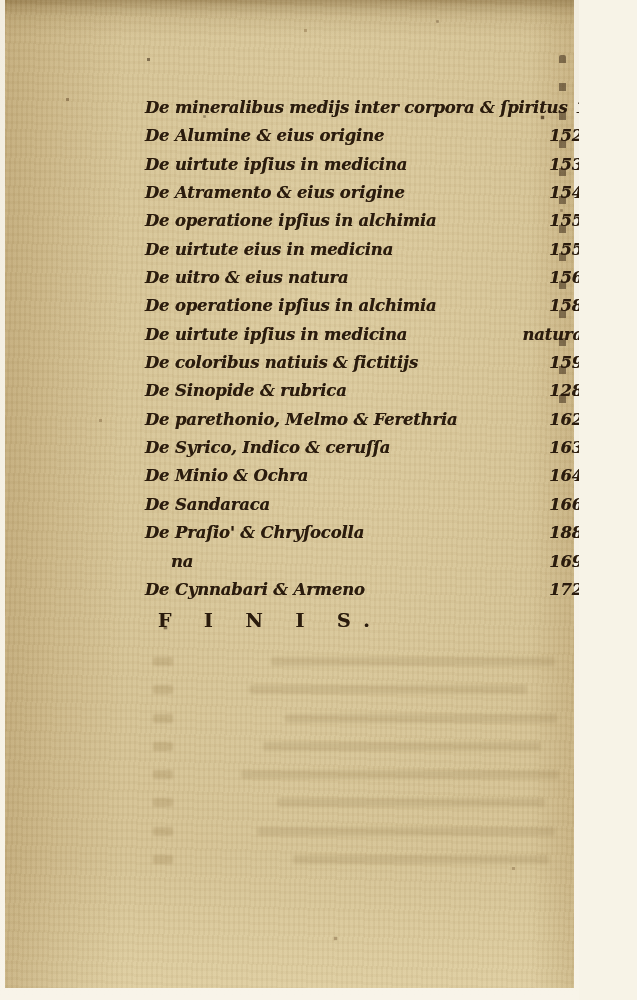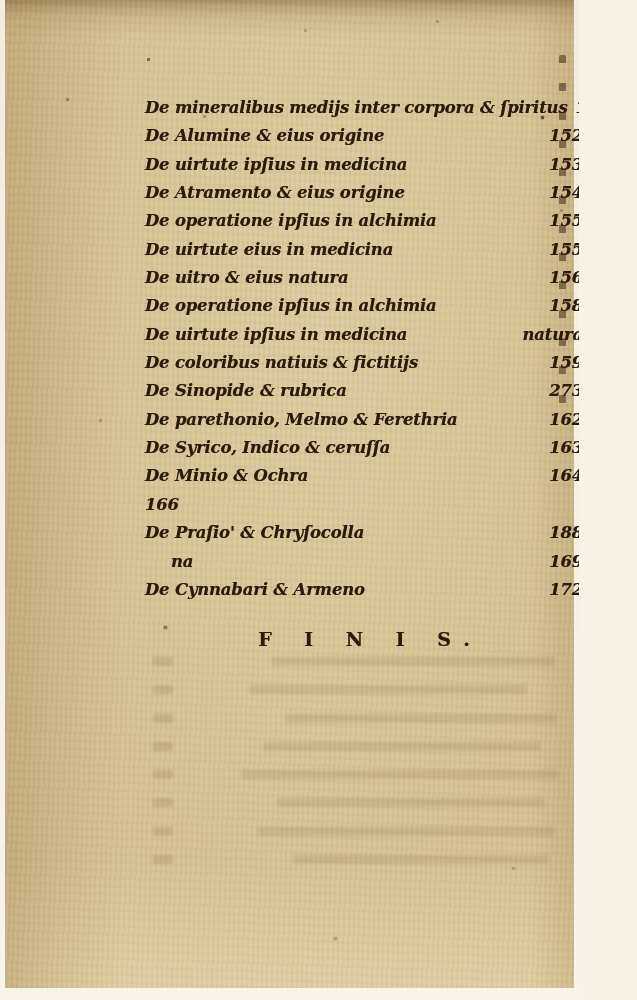--- a/index.html
+++ b/index.html
@@ -77,22 +77,22 @@
     display:flex;justify-content:space-between;align-items:baseline;
     height:28.35px;line-height:28.35px;
     font-style:italic;font-weight:700;font-size:16.5px;letter-spacing:-0.2px;
     white-space:nowrap;
     text-shadow:0 0 .6px rgba(42,27,13,.65);
   }
   .row .t{padding-right:8px;}
   .row .n{text-align:right;margin-top:44px;}
   .row.indent .t{padding-left:26px;}
   .finis{
-    margin-top:68px;
-    text-align:center;
+    margin-top:49px;
+    text-align:left;
     font-style:normal;font-weight:700;font-size:19px;
     letter-spacing:13px;text-indent:13px;
     color:#2a1b0d;
     text-shadow:0 0 .6px rgba(42,27,13,.65);
   }
 </style>
 </head>
 <body>
 
 <div class="scan">
@@ -174,35 +174,36 @@
           <div class="row">
             <span class="t">De uirtute ipſius in medicina</span>
             <span class="n">natura</span>
           </div>
           <div class="row">
             <span class="t">De coloribus natiuis &amp; fictitijs</span>
             <span class="n">159</span>
           </div>
           <div class="row">
             <span class="t">De Sinopide &amp; rubrica</span>
-            <span class="n">273</span>
+            <span class="n">128</span>
           </div>
           <div class="row">
             <span class="t">De parethonio, Melmo &amp; Ferethria</span>
             <span class="n">162</span>
           </div>
           <div class="row">
             <span class="t">De Syrico, Indico &amp; ceruſſa</span>
             <span class="n">163</span>
           </div>
           <div class="row">
             <span class="t">De Minio &amp; Ochra</span>
             <span class="n">164</span>
           </div>
           <div class="row">
+            <span class="t">De Sandaraca</span>
             <span class="n">166</span>
           </div>
           <div class="row">
             <span class="t">De Praſio' &amp; Chryſocolla</span>
             <span class="n">188</span>
           </div>
           <div class="row indent">
             <span class="t">na</span>
             <span class="n">169</span>
           </div>

